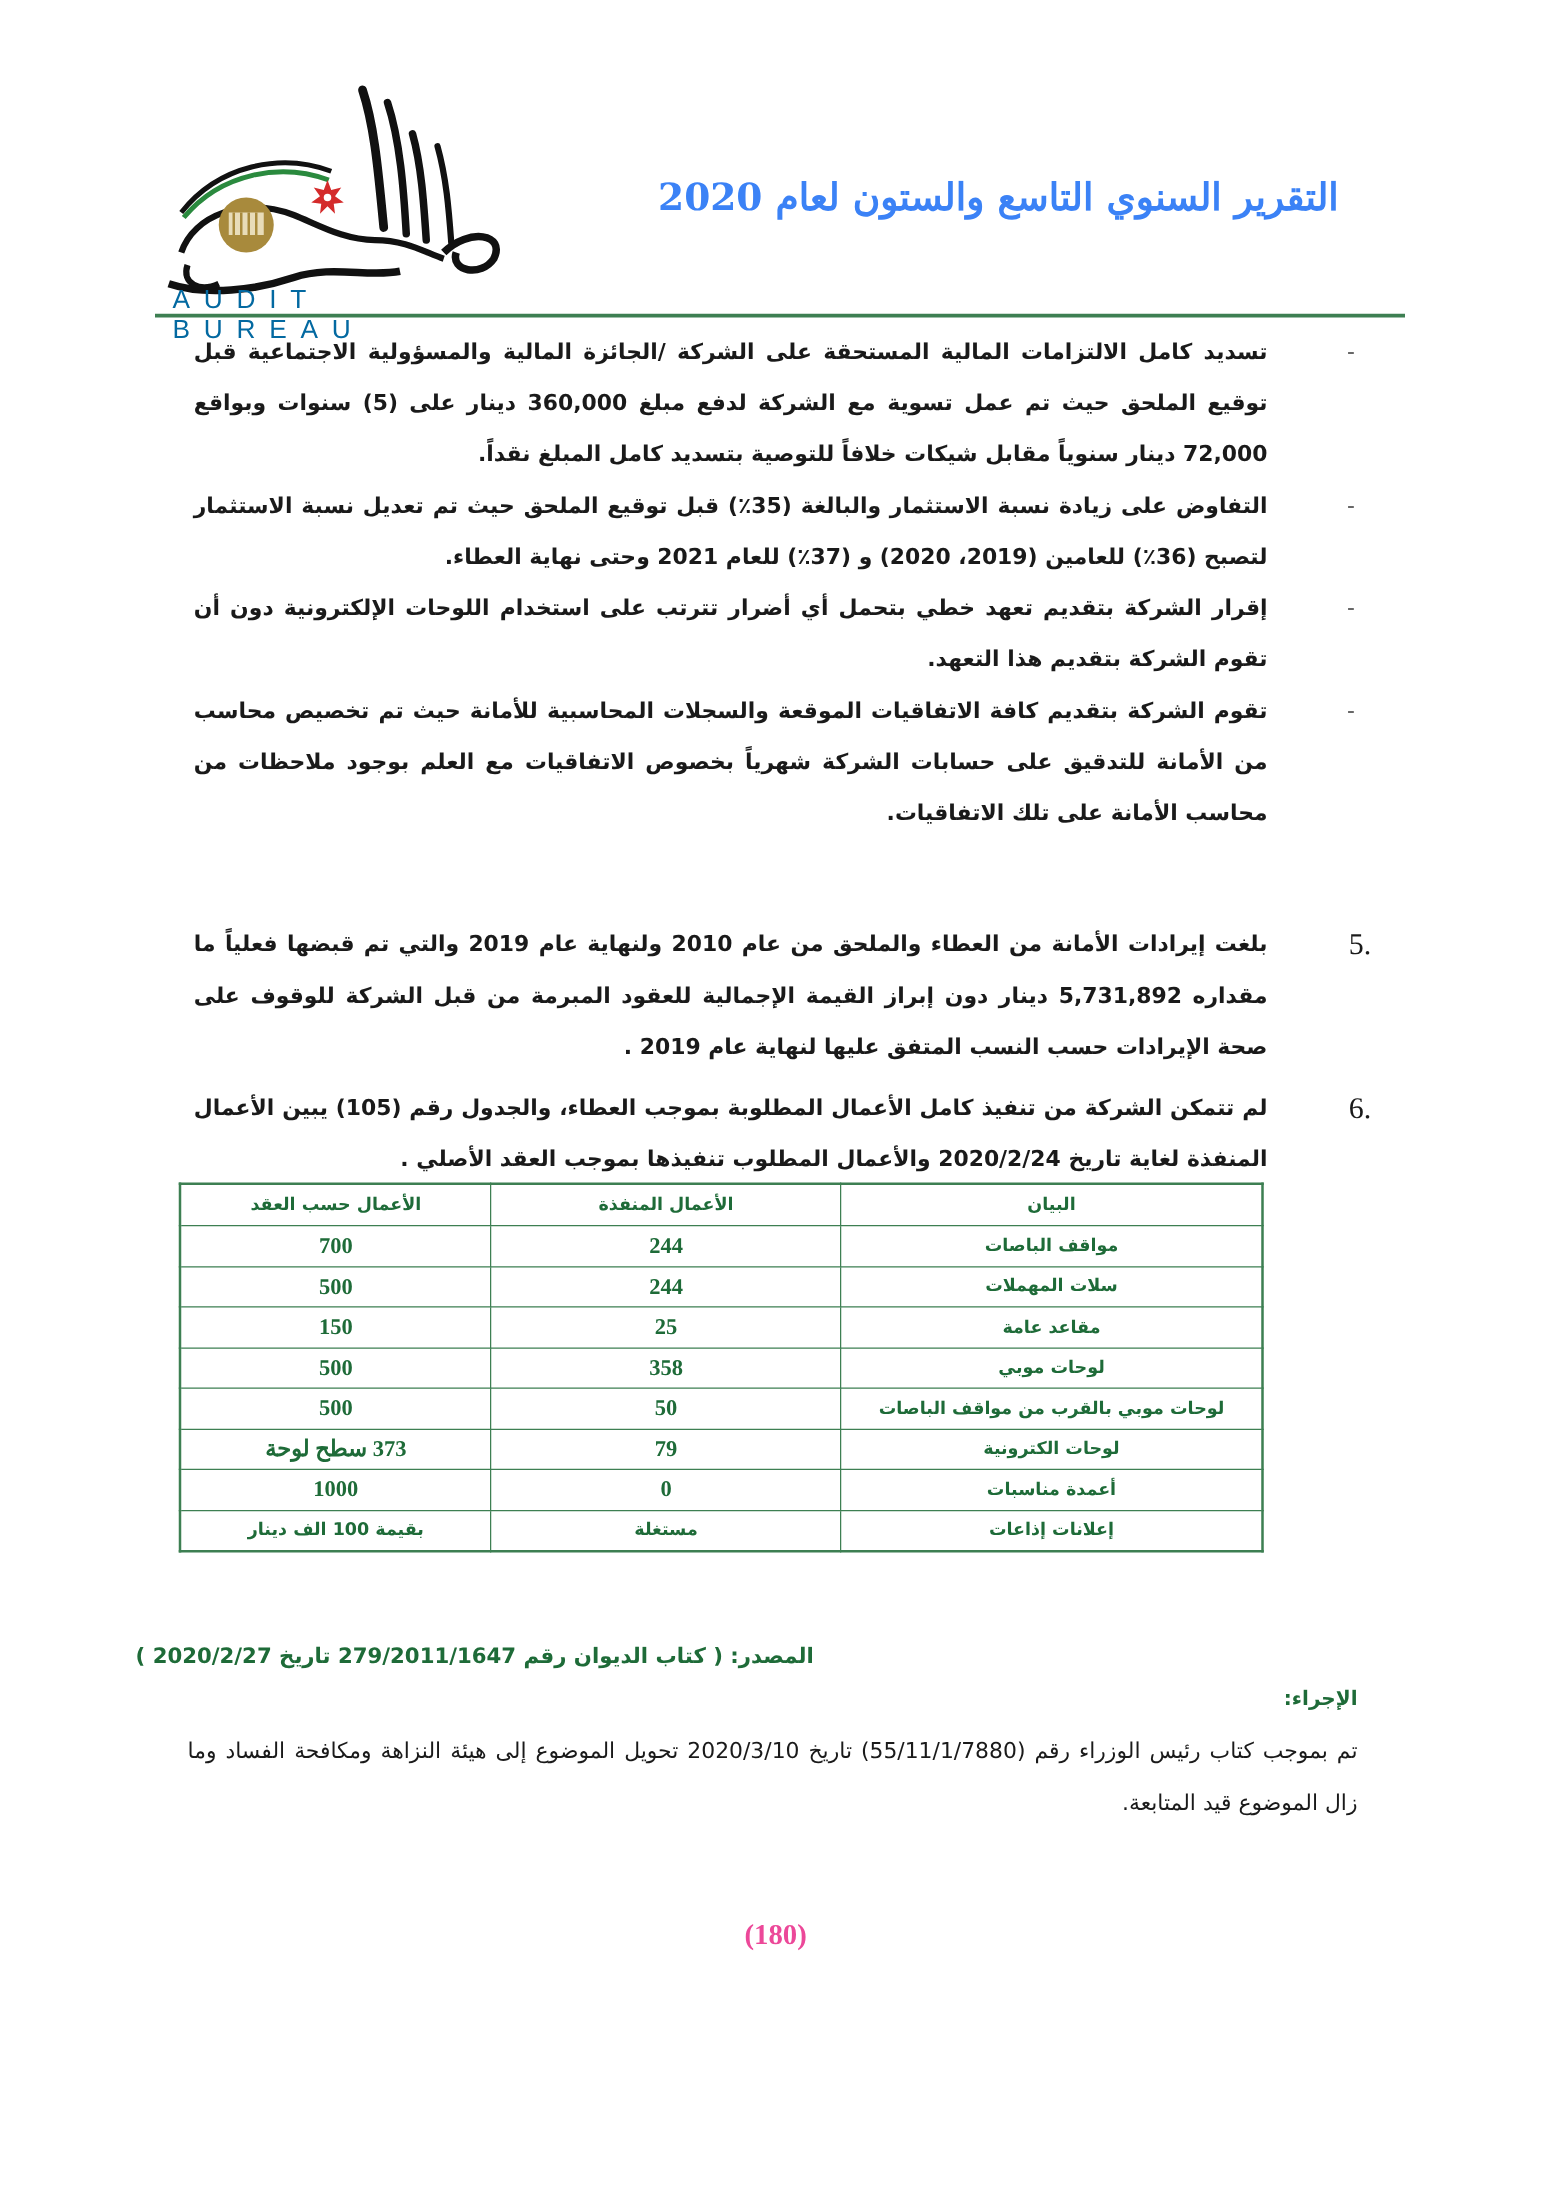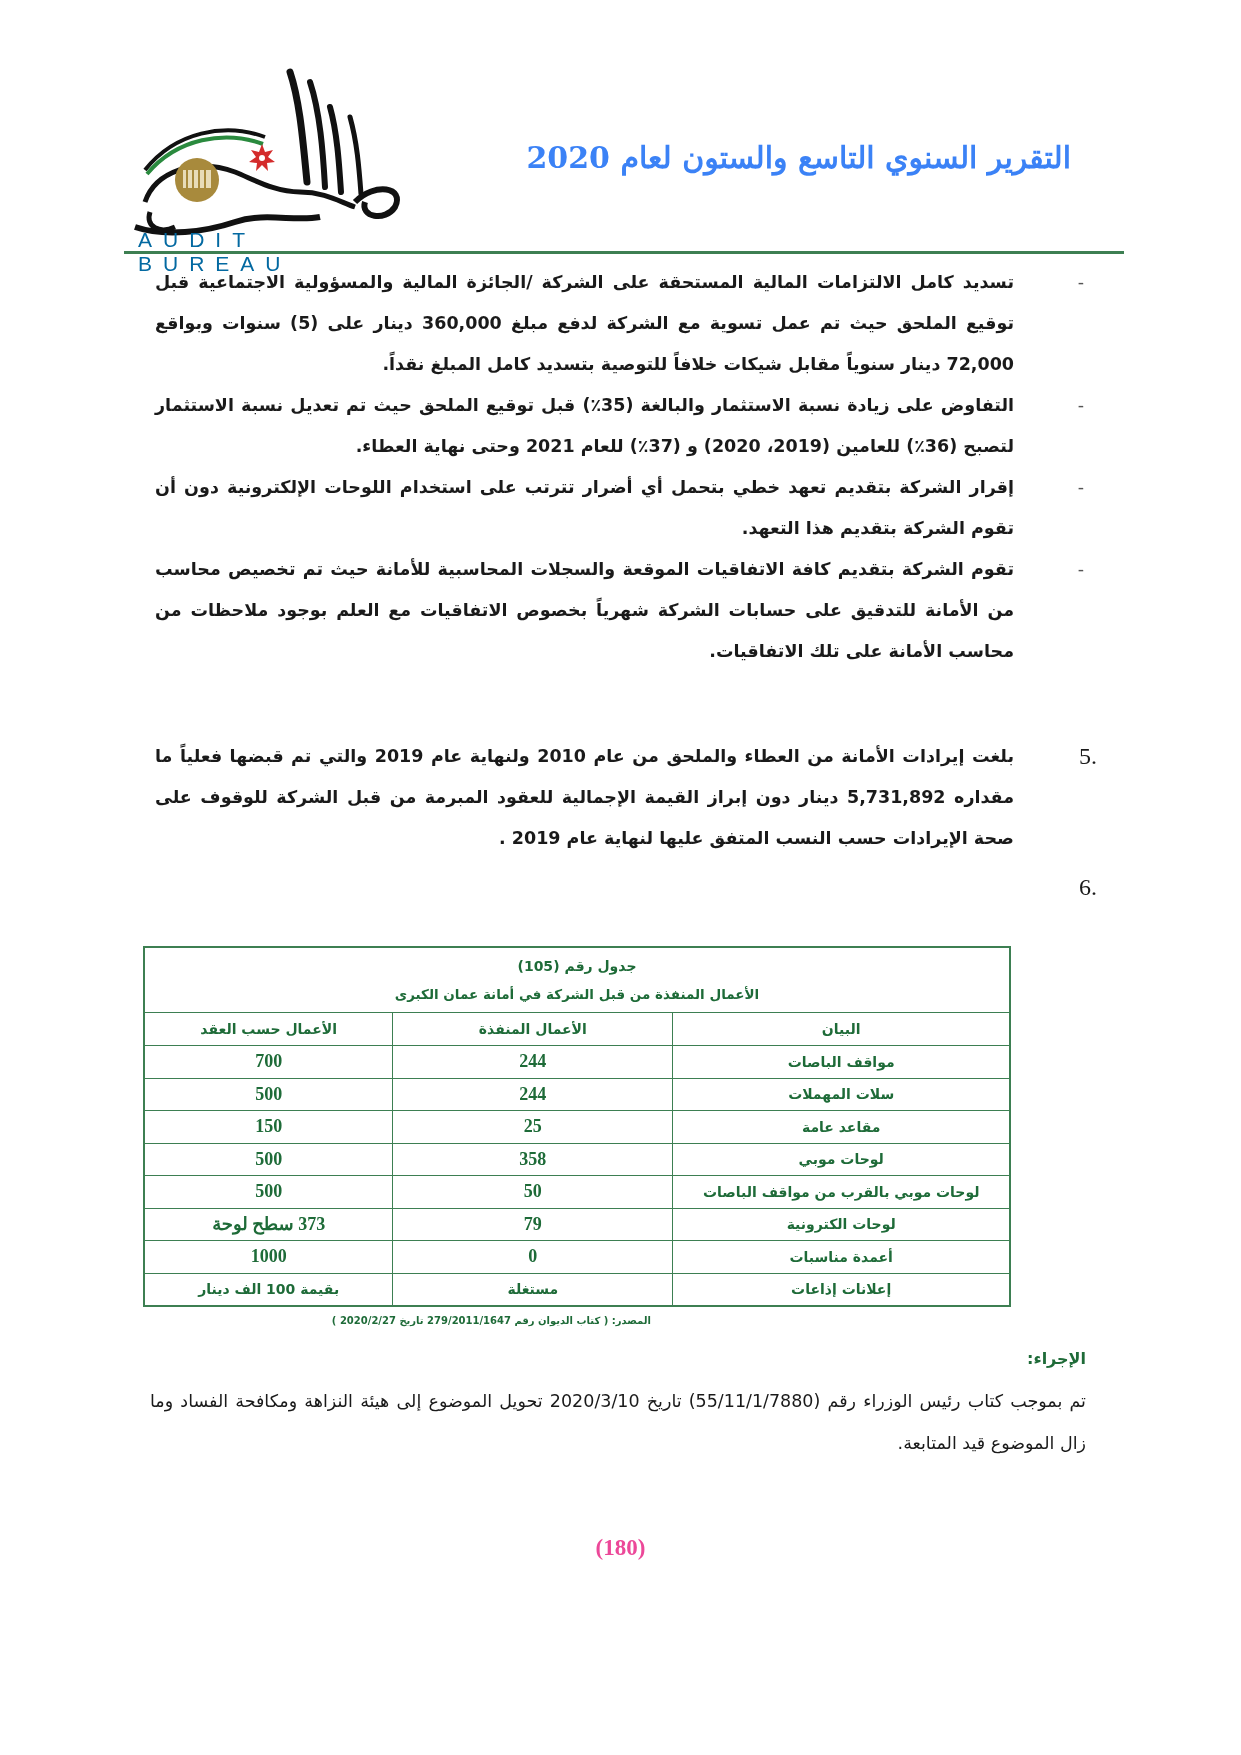--- a/index.html
+++ b/index.html
@@ -61,21 +61,21 @@
   .t-head th { height: 32px; font-size: 14px; font-weight: bold; color: #1e6b38; }
   .t-row td { height: 31.5px; font-size: 14px; font-weight: bold; }
   .t-row td.val { font-family: "Liberation Serif", serif; font-size: 18px; }
   .col-label { width: 338px; }
   .col-done { width: 281px; }
   .col-contract { width: 249px; }
 
   
   .source {
     position: absolute; right: 590px; top: 1315px;
-    font-size: 10px; font-weight: bold; color: #1e6b38; white-space: nowrap; margin-left: 20px;
+    font-size: 17px; font-weight: bold; color: #1e6b38; white-space: nowrap; margin-left: 20px;
   }
   .action-title {
     position: absolute; right: 155px; top: 1349px;
     font-size: 16px; font-weight: bold; color: #1e6b38;
   }
   .action-text {
     position: absolute; left: 150px; right: 155px; top: 1380px;
     font-size: 17.5px; font-weight: normal; line-height: 42px;
     text-align: justify; text-align-last: right;
   }
@@ -139,32 +139,27 @@
 
 <div class="numbered n5">
   <div class="item">
     <span class="num">.5</span>
     <span>بلغت إيرادات الأمانة من العطاء والملحق من عام 2010 ولنهاية عام 2019 والتي تم قبضها فعلياً ما مقداره 5,731,892 دينار دون إبراز القيمة الإجمالية للعقود المبرمة من قبل الشركة للوقوف على صحة الإيرادات حسب النسب المتفق عليها لنهاية عام 2019 .</span>
   </div>
 </div>
 <div class="numbered n6">
   <div class="item">
     <span class="num">.6</span>
+    <span>لم تتمكن الشركة من تنفيذ كامل الأعمال المطلوبة بموجب العطاء، والجدول رقم (105) يبين الأعمال المنفذة لغاية تاريخ 2020/2/24 والأعمال المطلوب تنفيذها بموجب العقد الأصلي .</span>
   </div>
 </div>
 
 <div class="table-wrap">
   <table>
     <tbody>
-        <tr class="t-title-row">
-      <td colspan="3">
-        <div class="t-caption">جدول رقم (105)</div>
-        <div class="t-subcaption">الأعمال المنفذة من قبل الشركة في أمانة عمان الكبرى</div>
-      </td>
-    </tr>
     <tr class="t-head">
       <th class="col-label">البيان</th>
       <th class="col-done">الأعمال المنفذة</th>
       <th class="col-contract">الأعمال حسب العقد</th>
     </tr>
     <tr class="t-row">
       <td>مواقف الباصات</td>
       <td class="val">244</td>
       <td class="val">700</td>
     </tr>

